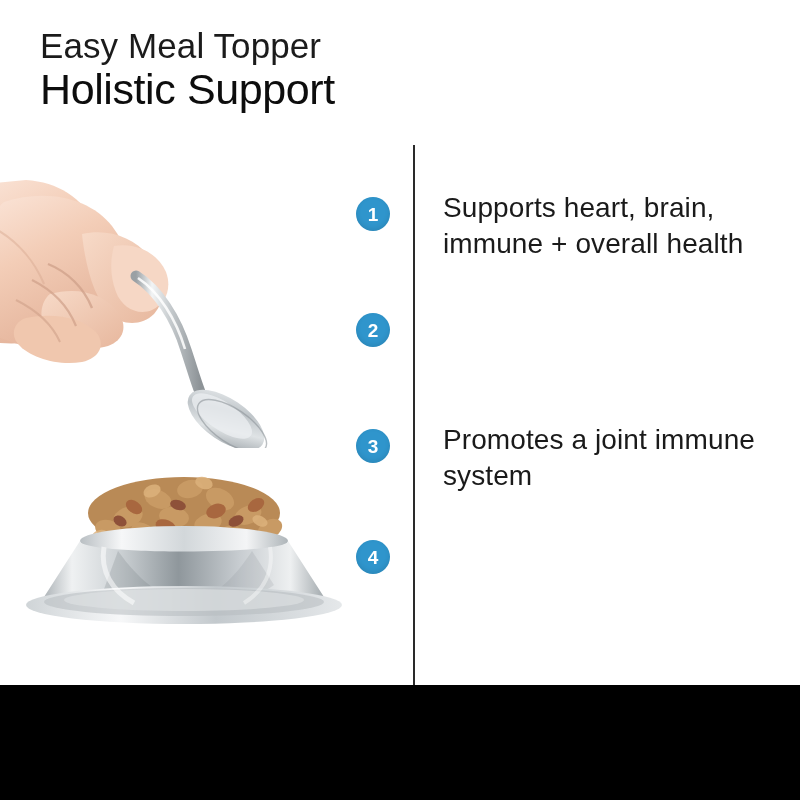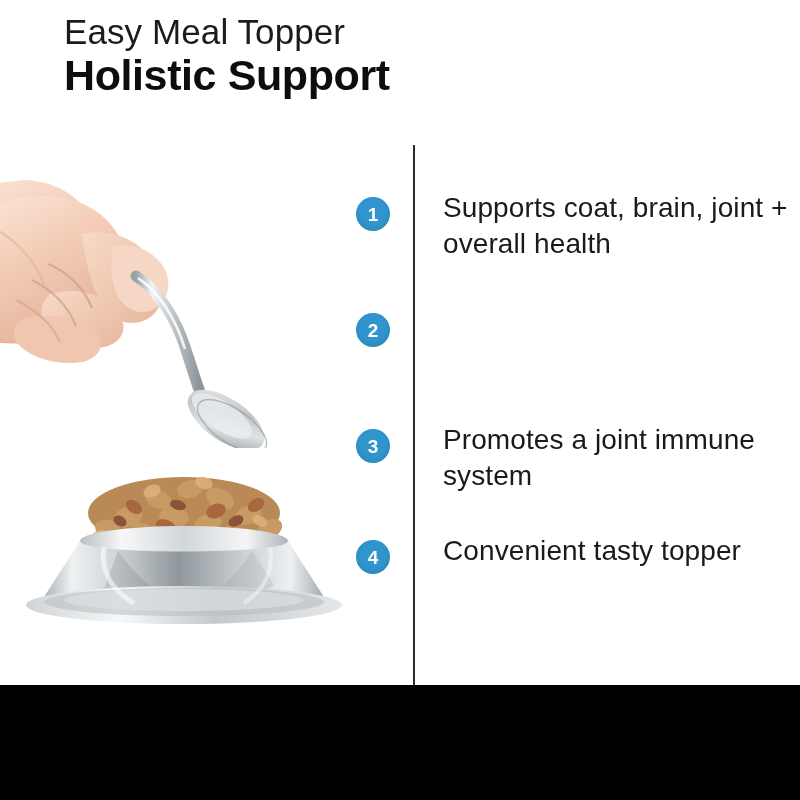--- a/index.html
+++ b/index.html
@@ -5,27 +5,27 @@
   html,body{margin:0;padding:0;}
   body{
     width:800px;height:800px;
     background:#ffffff;
     font-family:"Liberation Sans", sans-serif;
     overflow:hidden;position:relative;
   }
   #page{position:relative;width:800px;height:800px;background:#fff;overflow:hidden;}
 
   
-  .headline{position:absolute;left:40px;top:10px;width:520px;margin-left:24px;}
+  .headline{position:absolute;left:40px;top:24px;width:520px;}
   .headline-top{
     font-size:35px;font-weight:300;color:#1b1b1b;
     letter-spacing:.1px;line-height:44px;white-space:nowrap;
   }
   .headline-bottom{
-    font-size:43px;font-weight:700;color:#0d0d0d;
+    font-size:43px;font-weight:400;color:#0d0d0d;
     letter-spacing:-.4px;line-height:46px;white-space:nowrap;
     margin-top:-2px;
   }
 
   
   .divider{
     position:absolute;left:413px;top:145px;
     width:2px;height:540px;background:#2a2a2a;
   }
 
@@ -228,34 +228,33 @@
       <path d="M 262 92 C 266 116 256 136 236 148" stroke="#ffffff" stroke-width="4" fill="none" opacity=".4"></path>
     </svg>
   </div>
 
   <div class="divider"></div>
 
   <div class="benefits">
 
     <div class="benefit-row r0">
       <div class="badge">1</div>
-      <div class="benefit-text">Supports coat, brain, joint + overall health</div>
+      <div class="benefit-text">Supports heart, brain, immune + overall health</div>
     </div>
 
     <div class="benefit-row r1">
       <div class="badge">2</div>
     </div>
 
     <div class="benefit-row r2">
       <div class="badge">3</div>
       <div class="benefit-text">Promotes a joint immune system</div>
     </div>
 
     <div class="benefit-row r3">
       <div class="badge">4</div>
-      <div class="benefit-text">Convenient tasty topper</div>
     </div>
 
   </div>
 
   <div class="footer-band"></div>
 
 </div>
 
 </body></html>

